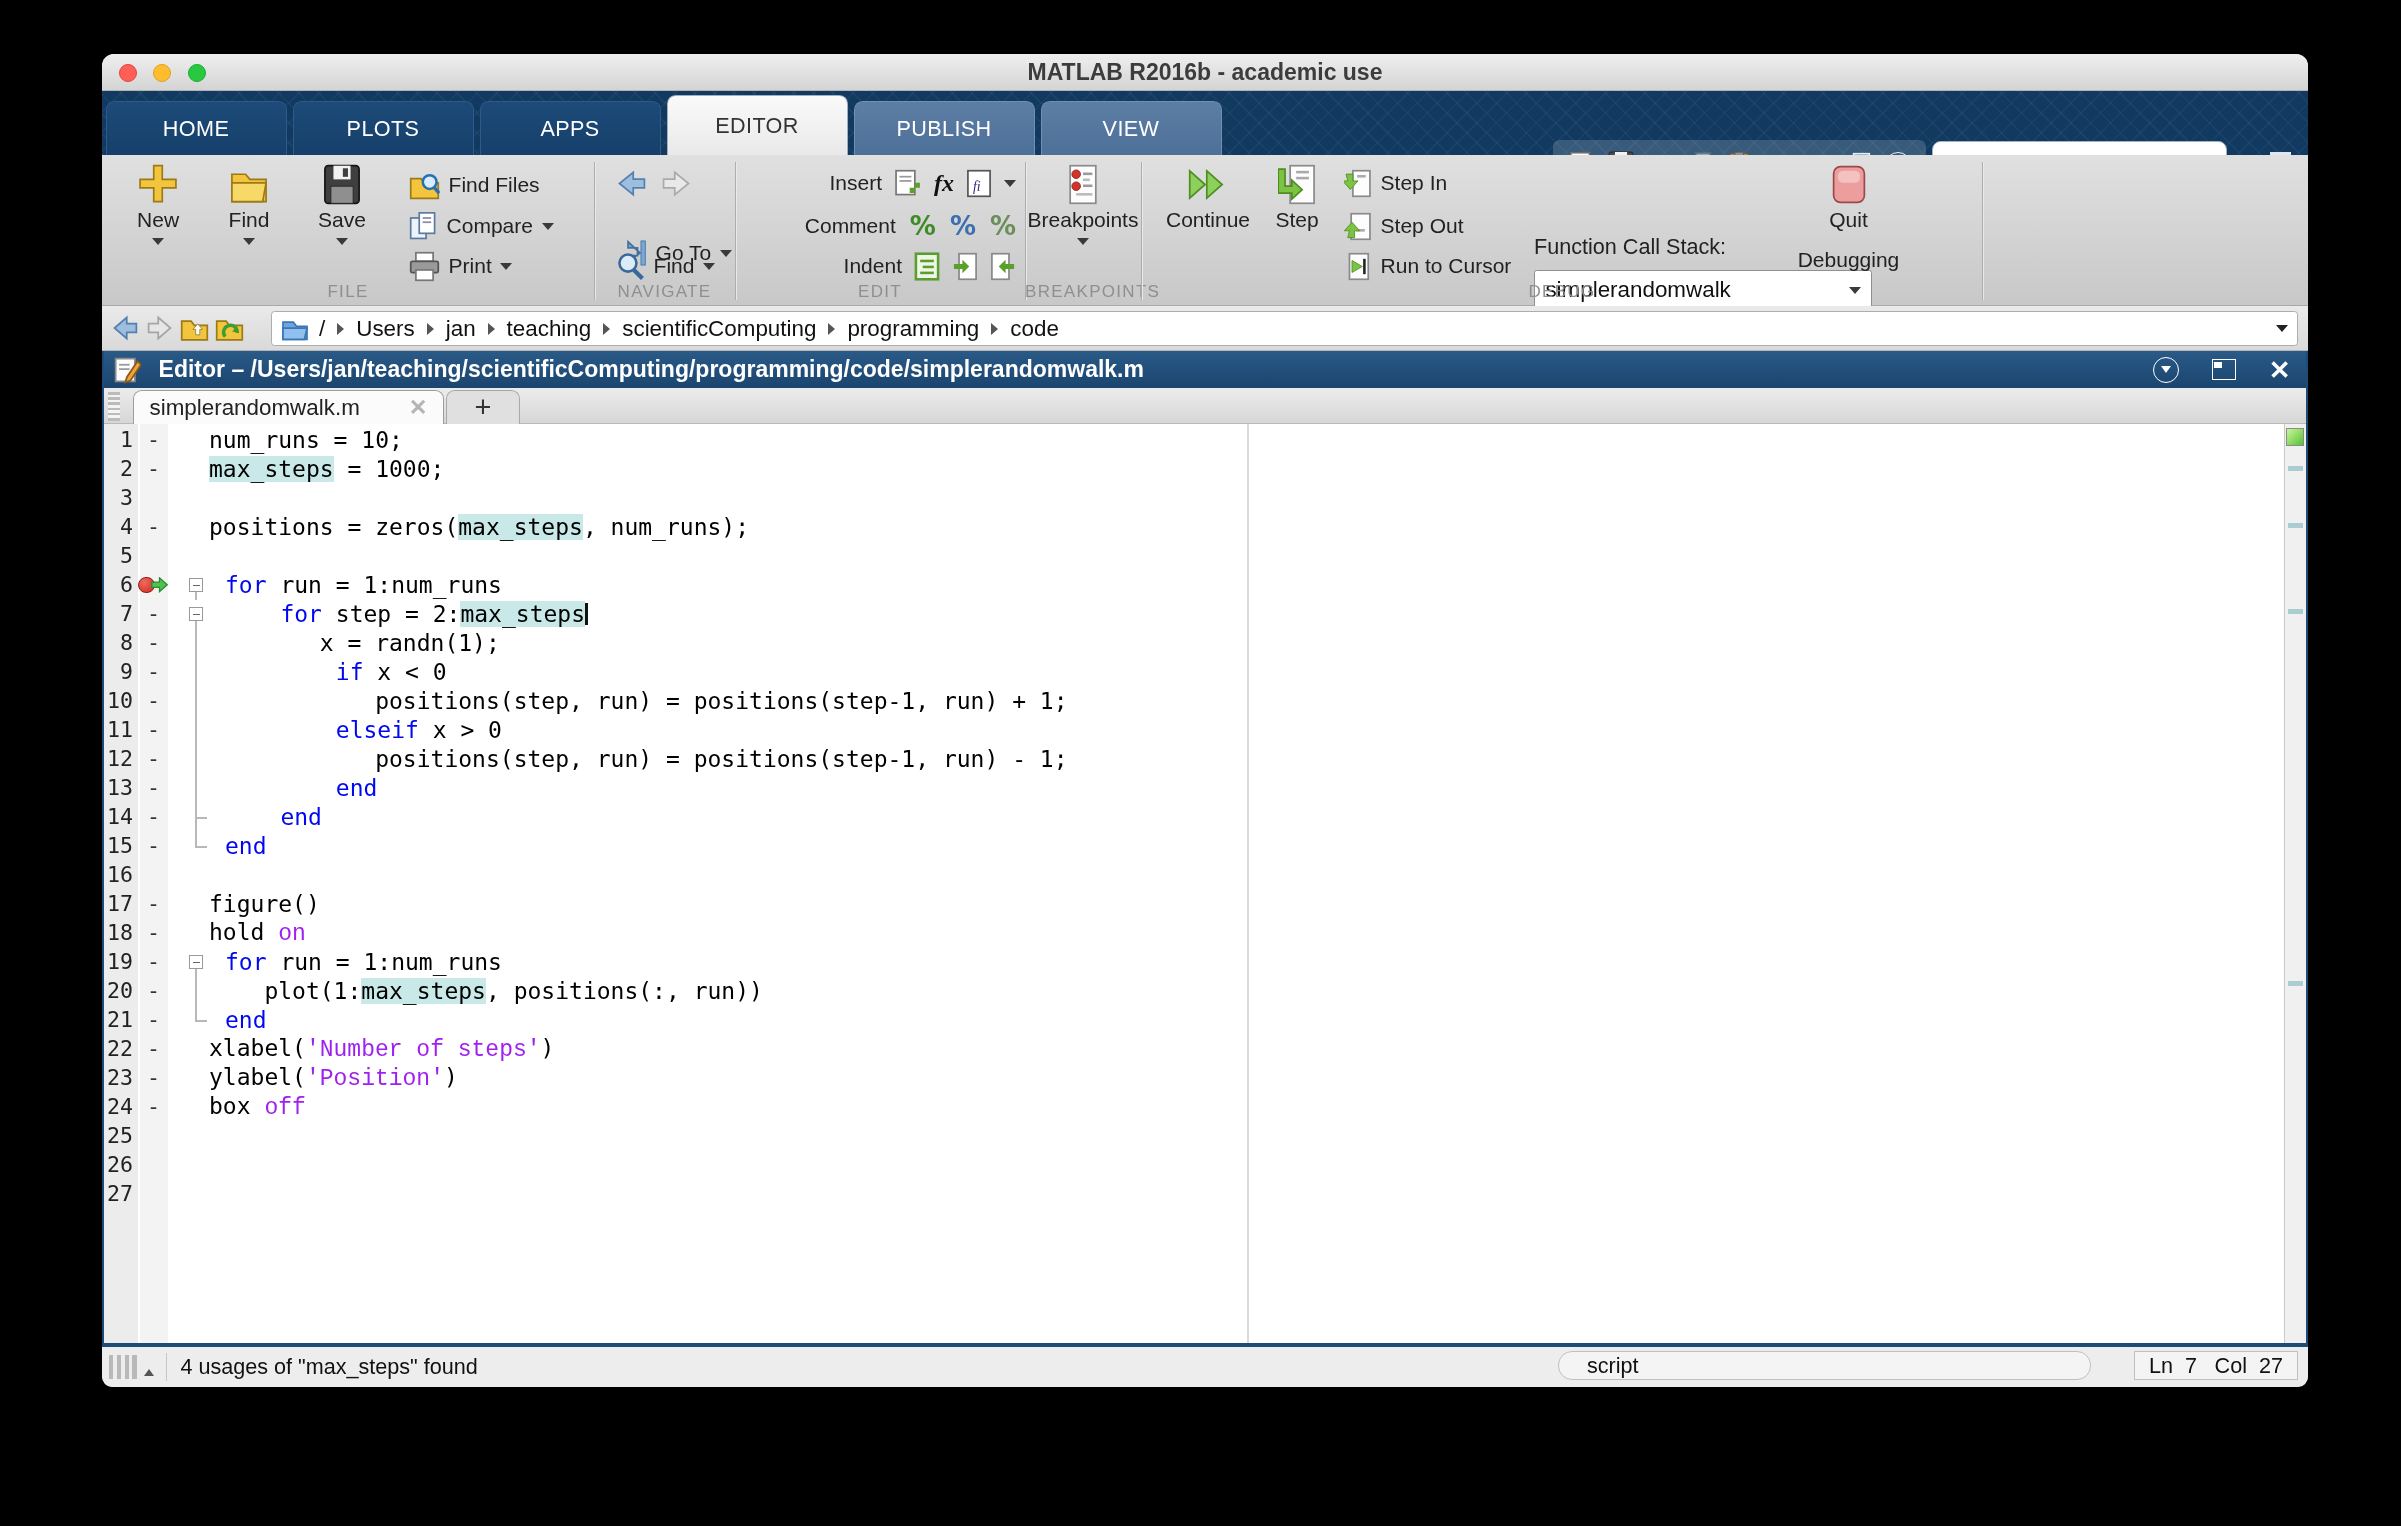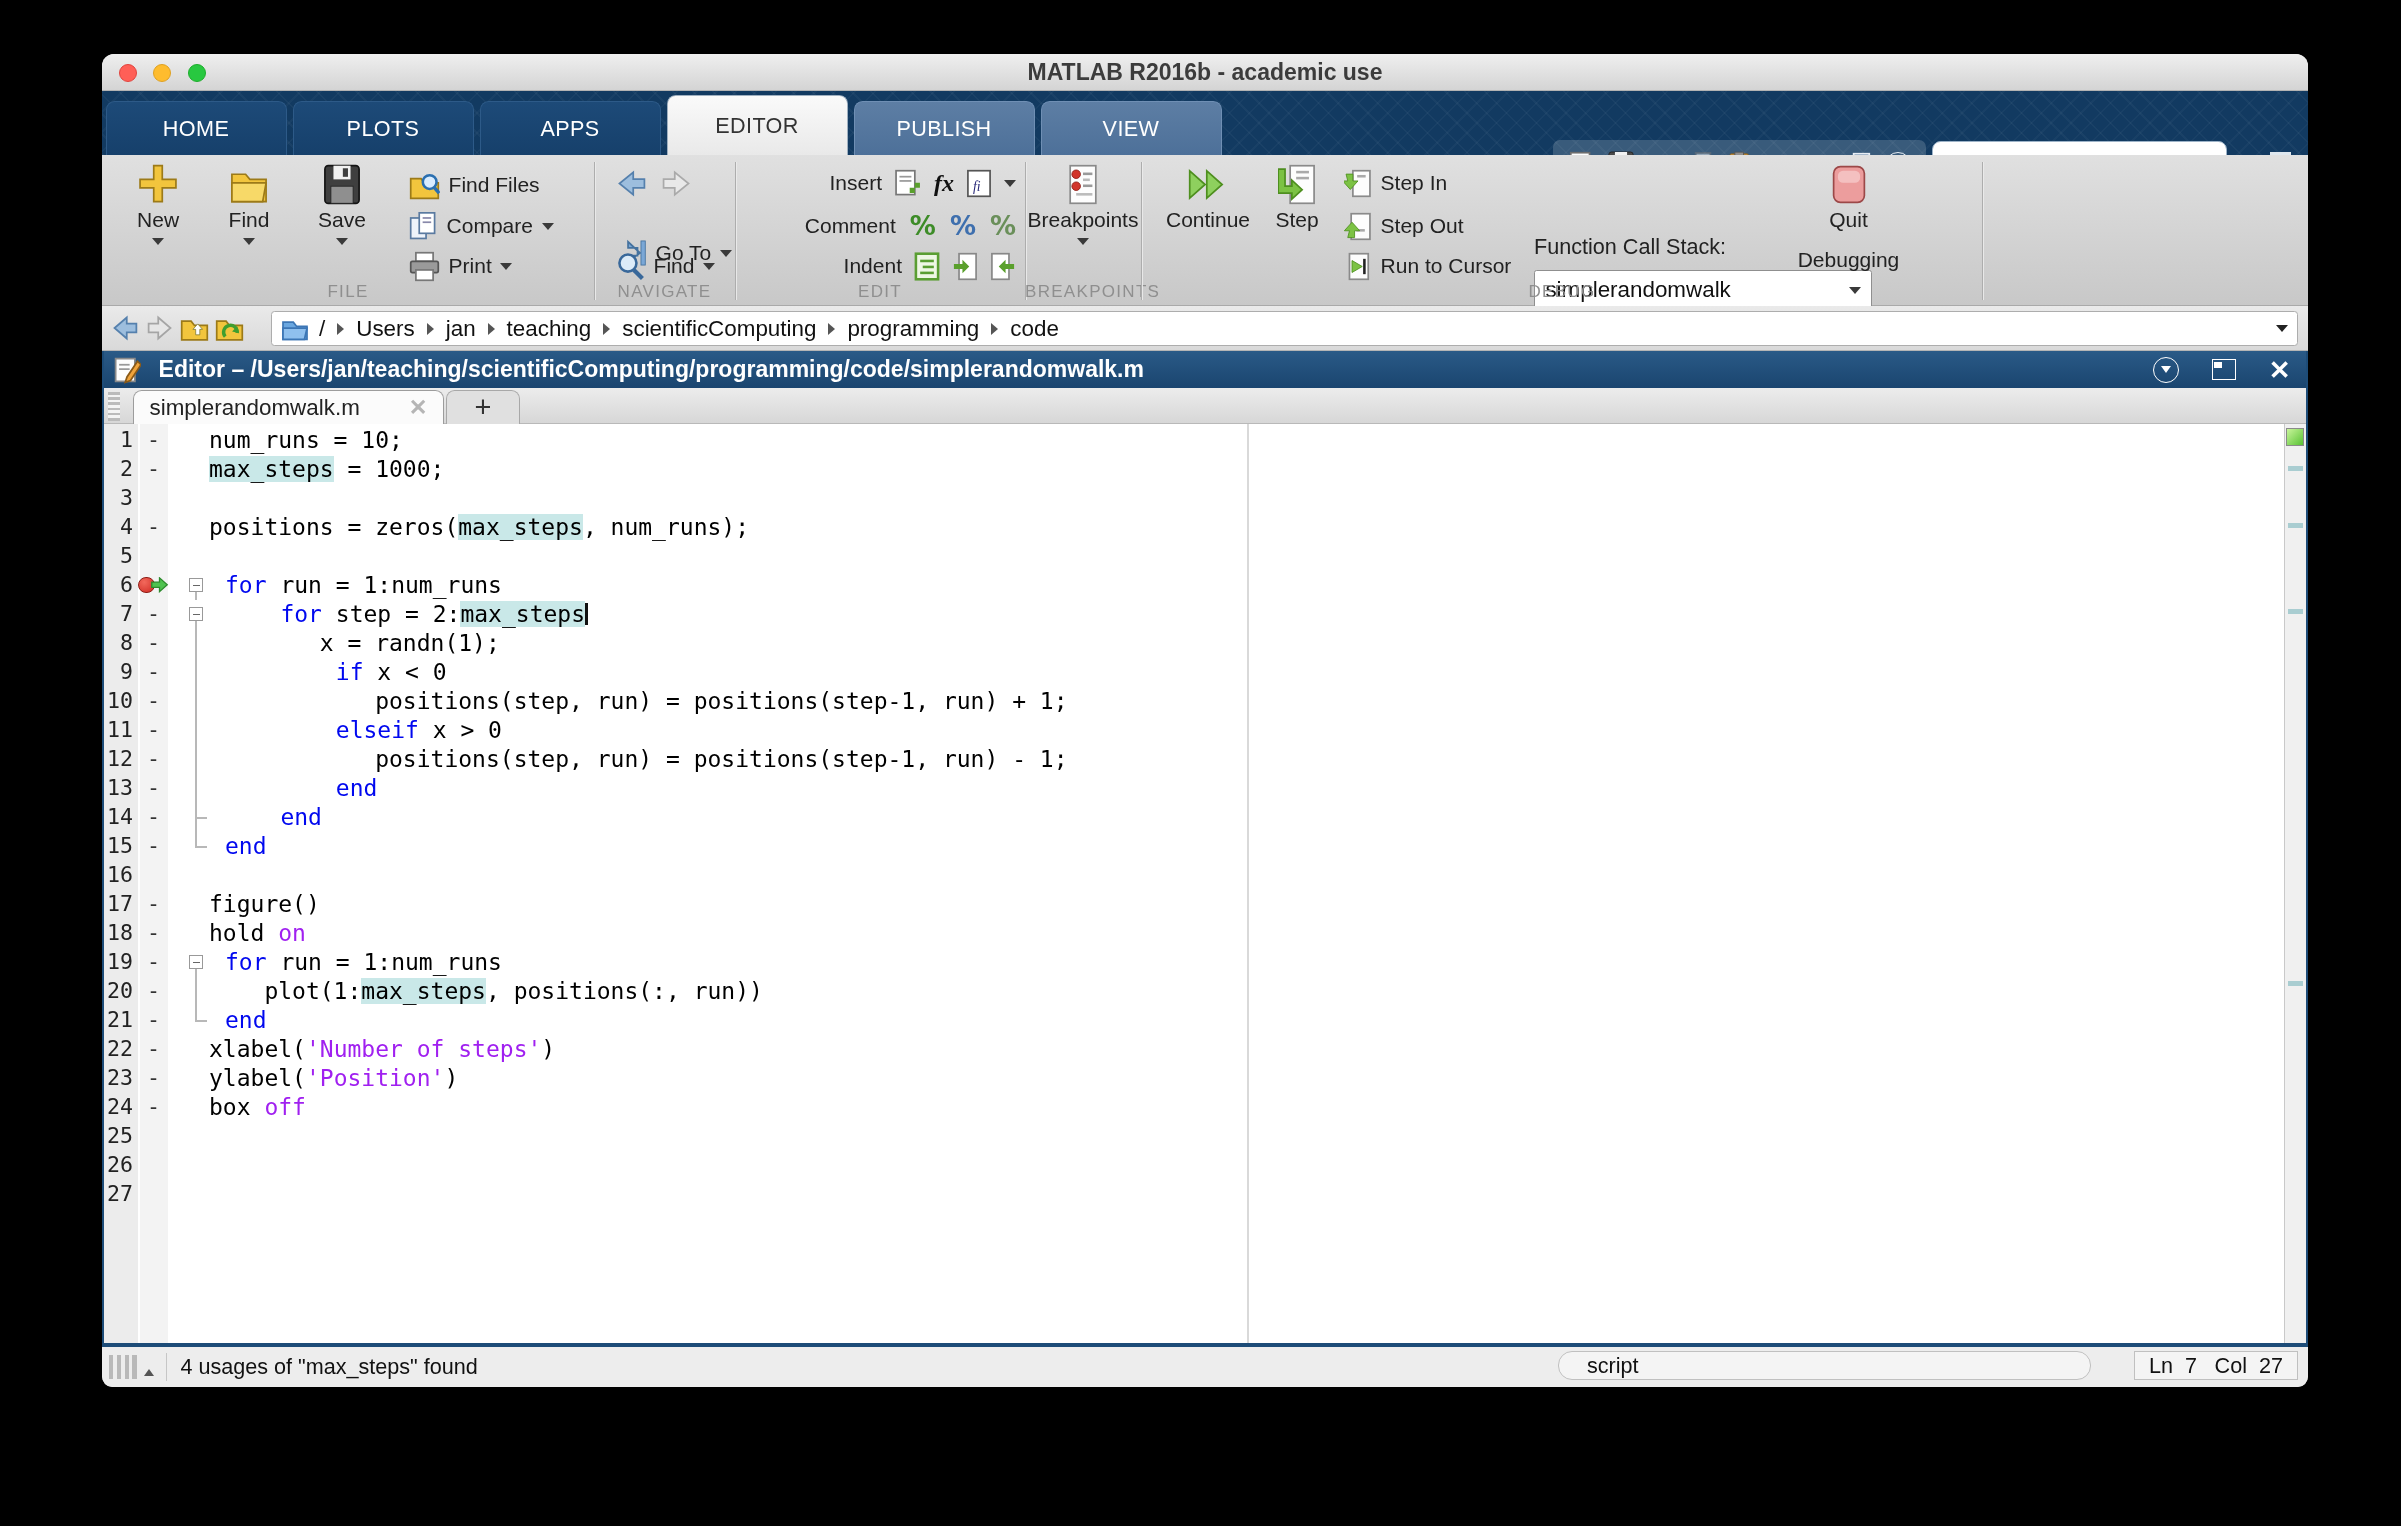--- a/index.html
+++ b/index.html
@@ -121,21 +121,21 @@
   .gut-num-bg{position:absolute;left:0;top:0;bottom:0;width:35px;background:#ececec;border-right:1.7px solid #fff;}
   .gut-mark-bg{position:absolute;left:36px;top:0;bottom:0;width:28px;background:#f3f3f3;}
   .col-guide{position:absolute;left:1143px;top:0;bottom:0;width:1.7px;background:#d9d9d9;}
   #code-lines{position:absolute;left:0;top:0;right:22.4px;bottom:0;padding-top:1.7px;}
   .cl{display:flex;height:29px;align-items:center;position:relative;}
   .cl-num{width:35px;text-align:right;padding-right:6px;font:21.6px/28.5px "DejaVu Sans Mono",monospace;color:#222;flex:none;}
   .cl-marker{width:29px;flex:none;display:flex;align-items:center;justify-content:center;}
   .cl-dash{font:21.6px/28.5px "DejaVu Sans Mono",monospace;color:#333;}
   .cl-fold{width:41px;flex:none;position:relative;height:100%;}
   .cl-text{font:23px/29px "DejaVu Sans Mono",monospace;color:#000;white-space:pre;}
-  .tok-k{color:#0008ef;margin-left:16px;} .tok-s{color:#a020f0;}
+  .tok-k{color:#0008ef;margin-left:16px;} .tok-s{color:#a020f0;font-family:Liberation Mono, monospace;}
   .tok-h{background:#c9e8e8;}
   .caret{display:inline-block;width:2.6px;height:22.4px;background:#111;vertical-align:-3.5px;}
   .bp-dot{width:16.4px;height:16.4px;border-radius:50%;flex:none;
     background:radial-gradient(circle at 35% 30%,#f2695c,#cf2a23);border:0.9px solid #8e1c15;}
   .dbg-arrow{flex:none;margin-left:-5.2px;}
   .fold-box{position:absolute;left:21px;top:7.8px;width:14px;height:14px;background:#fff;border:0.9px solid #999;}
   .fold-box::after{content:"";position:absolute;left:2.6px;top:5.2px;width:7px;height:1.7px;background:#666;}
   .fold-vl{position:absolute;left:27px;top:0;bottom:0;width:1.7px;background:#b8b8b8;}
   .fold-vl.from-box{top:21.6px;}
   .fold-vl.half{bottom:50%;}

